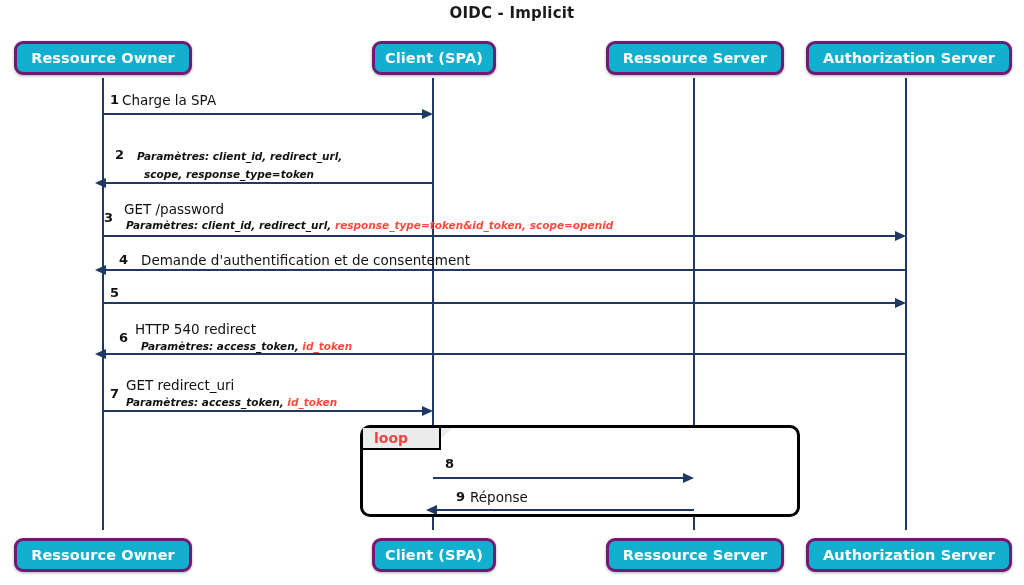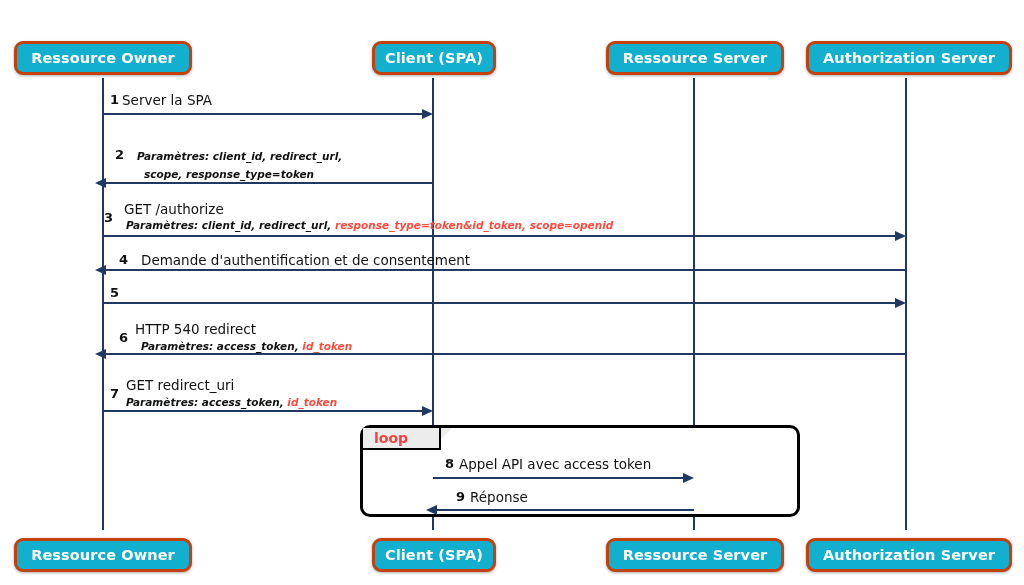--- a/index.html
+++ b/index.html
@@ -27,21 +27,21 @@
     font-weight: bold;
     color: #1a1a1a;
     letter-spacing: 0.2px;
   }
 
   
   .participant {
     position: absolute;
     height: 34px;
     background: #12AFCF;
-    border: 3px solid #c2410c;
+    border: 3px solid #701a75;
     border-radius: 9px;
     box-sizing: border-box;
     display: flex;
     align-items: center;
     justify-content: center;
     box-shadow: 0 1px 3px rgba(0,0,0,0.33);
     z-index: 6;
   }
   .participant span {
     color: #ffffff;
@@ -147,20 +147,21 @@
     border-left: 11px solid #ECECEC;
     border-bottom: 11px solid transparent;
     z-index: 5;
   }
 </style>
 </head>
 <body>
 
 <div id="canvas">
 
+  <div class="diagram-title">OIDC - Implicit</div>
 
   <div class="lifeline" style="left:102px; top:78px;  height:452px;"></div>
   <div class="lifeline" style="left:432px; top:78px;  height:347px;"></div>
   <div class="lifeline dashed" style="left:432px; top:425px; height:92px;"></div>
   <div class="lifeline" style="left:432px; top:516px; height:14px;"></div>
   <div class="lifeline" style="left:693px; top:78px;  height:347px;"></div>
   <div class="lifeline dashed" style="left:693px; top:425px; height:92px;"></div>
   <div class="lifeline" style="left:693px; top:516px; height:14px;"></div>
   <div class="lifeline" style="left:905px; top:78px;  height:452px;"></div>
 
@@ -191,32 +192,32 @@
   <div class="participant" style="left:606px; top:538px; width:178px;">
     <span>Ressource Server</span>
   </div>
   <div class="participant" style="left:806px; top:538px; width:206px;">
     <span>Authorization Server</span>
   </div>
 
   <div class="msg-line" style="left:103px; top:113px; width:320px;"></div>
   <div class="arrowhead right" style="left:422px; top:109px;"></div>
   <div class="msg-num" style="left:110px; top:92px;">1</div>
-  <div class="msg-text" style="left:122px; top:92px;">Server la SPA</div>
+  <div class="msg-text" style="left:122px; top:92px;">Charge la SPA</div>
 
   <div class="msg-line" style="left:103px; top:182px; width:330px;"></div>
   <div class="arrowhead left" style="left:95px; top:178px;"></div>
   <div class="msg-num" style="left:115px; top:147px;">2</div>
   <div class="msg-sub" style="left:137px; top:150px;">Paramètres: client_id, redirect_url,</div>
   <div class="msg-sub" style="left:144px; top:168px;">scope, response_type=token</div>
 
   <div class="msg-line" style="left:103px; top:235px; width:793px;"></div>
   <div class="arrowhead right" style="left:895px; top:231px;"></div>
   <div class="msg-num" style="left:104px; top:210px;">3</div>
-  <div class="msg-text" style="left:124px; top:201px;">GET /authorize</div>
+  <div class="msg-text" style="left:124px; top:201px;">GET /password</div>
   <div class="msg-sub" style="left:126px; top:219px;">
     <span>Paramètres: client_id, redirect_url, </span><span class="hl">response_type=token&amp;id_token, scope=openid</span>
   </div>
 
   <div class="msg-line" style="left:103px; top:269px; width:803px;"></div>
   <div class="arrowhead left" style="left:95px; top:265px;"></div>
   <div class="msg-num" style="left:119px; top:252px;">4</div>
   <div class="msg-text" style="left:141px; top:252px;">Demande d'authentification et de consentement</div>
 
   <div class="msg-line" style="left:103px; top:302px; width:793px;"></div>
@@ -235,20 +236,19 @@
   <div class="arrowhead right" style="left:422px; top:406px;"></div>
   <div class="msg-num" style="left:110px; top:386px;">7</div>
   <div class="msg-text" style="left:126px; top:377px;">GET redirect_uri</div>
   <div class="msg-sub" style="left:126px; top:396px;">
     <span>Paramètres: access_token, </span><span class="hl">id_token</span>
   </div>
 
   <div class="msg-line" style="left:433px; top:477px; width:251px;"></div>
   <div class="arrowhead right" style="left:683px; top:473px;"></div>
   <div class="msg-num" style="left:445px; top:456px;">8</div>
-  <div class="msg-text" style="left:459px; top:456px;">Appel API avec access token</div>
 
   <div class="msg-line" style="left:434px; top:509px; width:260px;"></div>
   <div class="arrowhead left" style="left:426px; top:505px;"></div>
   <div class="msg-num" style="left:456px; top:489px;">9</div>
   <div class="msg-text" style="left:470px; top:489px;">Réponse</div>
 
 </div>
 
 </body></html>

